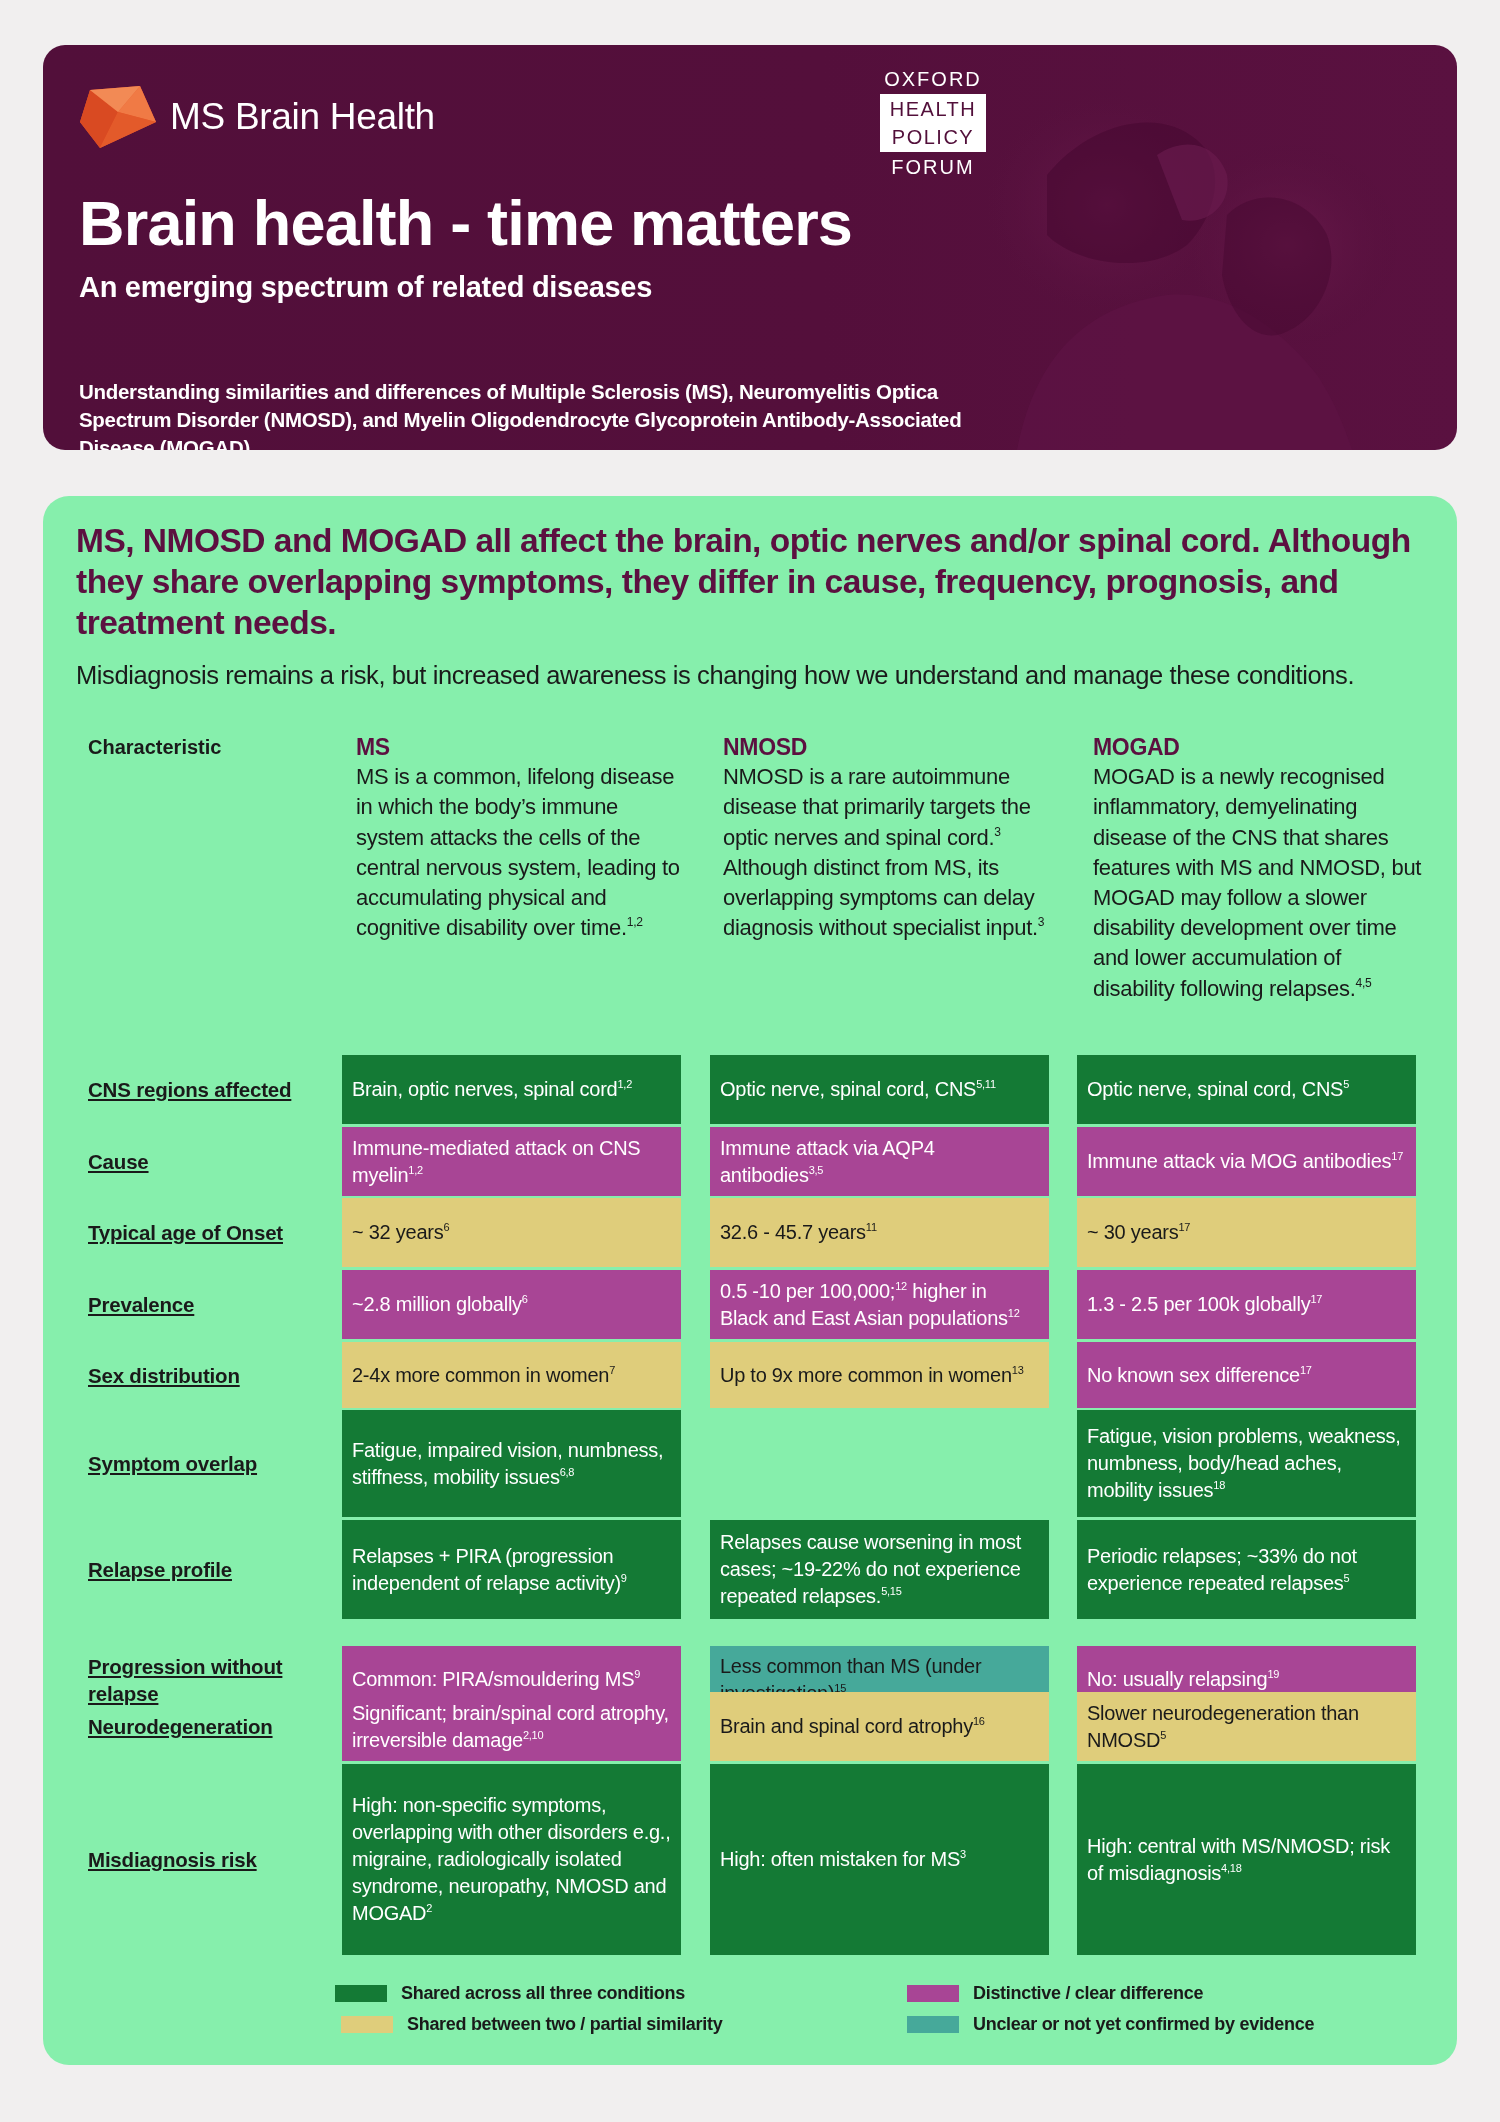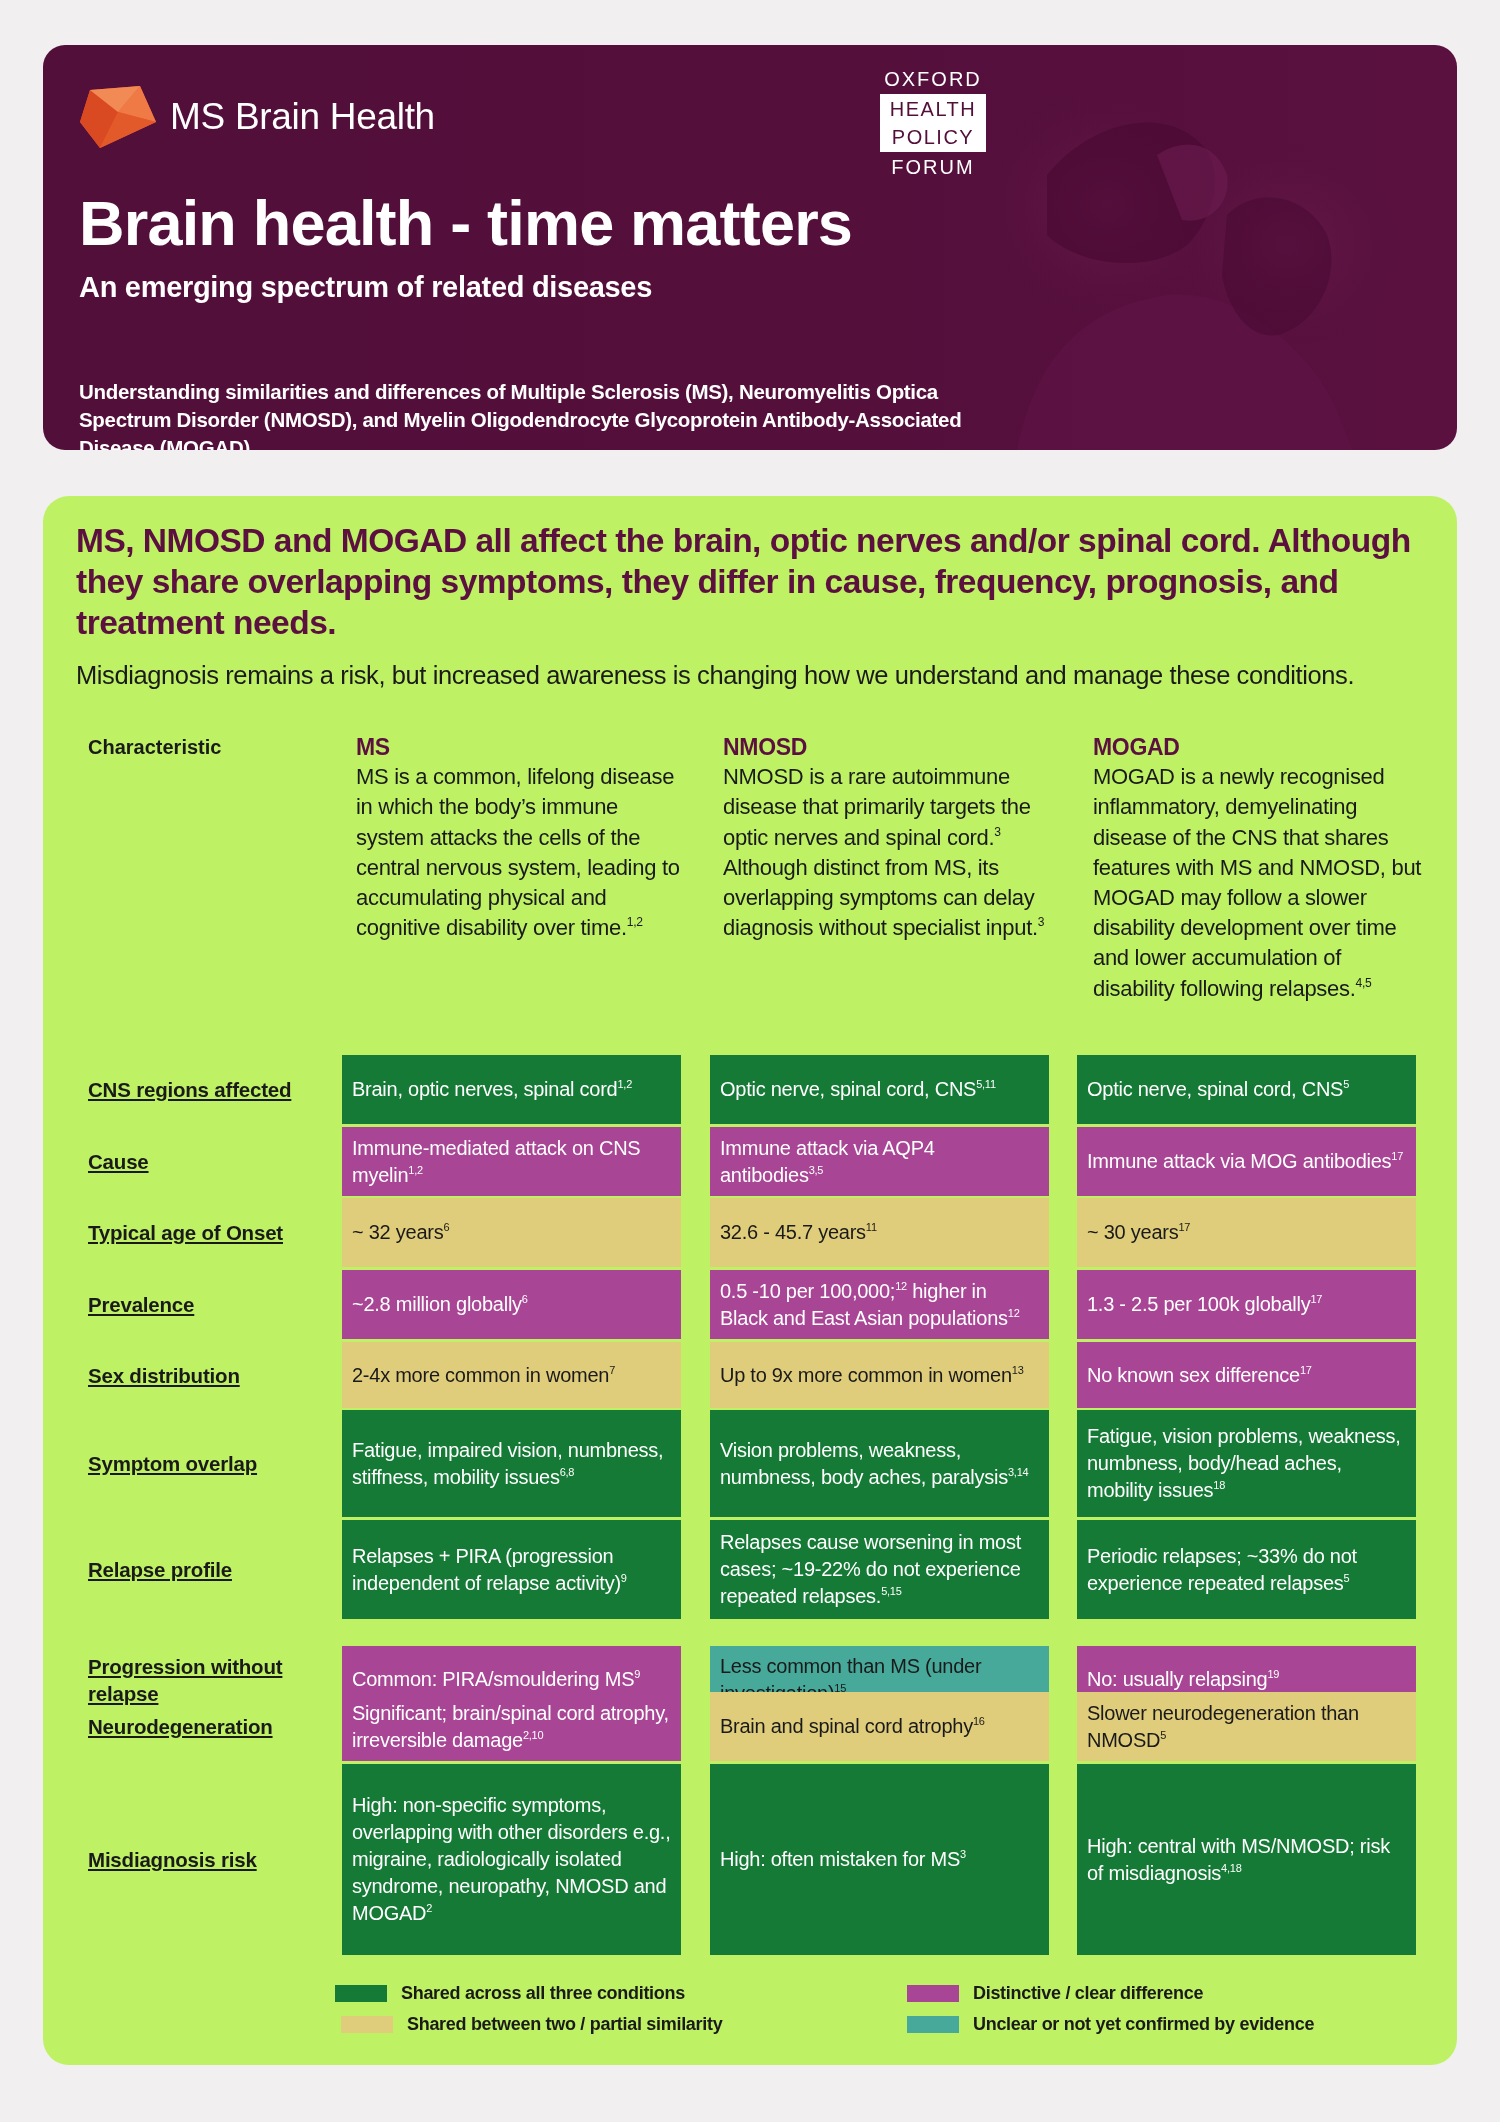--- a/index.html
+++ b/index.html
@@ -17,21 +17,21 @@
   .brand svg { width: 80px; height: 70px; }
   .brand-name { color: #fff; font-size: 37px; font-weight: 400; margin-left: 12px; letter-spacing: -0.3px; }
   .ohpf { position: absolute; left: 837px; top: 20px; width: 106px; text-align: center; color: #fff; font-size: 20px; letter-spacing: 2px; line-height: 28px; }
   .ohpf .box { background: #fff; color: #520f3a; margin: 1px 0; padding: 1px 0; letter-spacing: 1.5px; }
   .hero-title { position: absolute; left: 36px; top: 142px; color: #fff; font-size: 63px; font-weight: 700; letter-spacing: -0.8px; white-space: nowrap; }
   .hero-sub { position: absolute; left: 36px; top: 226px; color: #fff; font-size: 29px; font-weight: 700; letter-spacing: -0.3px; white-space: nowrap; }
   .hero-desc { position: absolute; left: 36px; top: 285px; width: 900px; color: #fff; font-size: 20.5px; line-height: 28px; font-weight: 700; letter-spacing: -0.3px; margin-top: 48px; }
   .hero-desc b { font-weight: 700; }
 
   
-  .card { position: absolute; left: 43px; top: 496px; width: 1414px; height: 1569px; background: #bef264; border-radius: 26px; }
+  .card { position: absolute; left: 43px; top: 496px; width: 1414px; height: 1569px; background: #86efac; border-radius: 26px; }
   .lead { position: absolute; left: 33px; top: 24px; width: 1360px; color: #5c1040; font-size: 33.5px; font-weight: 700; line-height: 41px; letter-spacing: -0.5px; }
   .intro { position: absolute; left: 33px; top: 163px; width: 1370px; font-size: 25.5px; line-height: 32px; color: #1a1a1a; letter-spacing: -0.4px; white-space: nowrap; }
 
   .col-head { position: absolute; top: 236px; font-size: 22px; line-height: 30.2px; letter-spacing: -0.3px; color: #1a1a1a; }
   .col-head .name { color: #5c1040; font-weight: 700; font-size: 23px; display: block; }
   .char-head { position: absolute; left: 45px; top: 236px; font-weight: 700; font-size: 20px; line-height: 30px; }
   .ch-ms { left: 313px; width: 330px; }
   .ch-nm { left: 680px; width: 330px; }
   .ch-mo { left: 1050px; width: 330px; }
   sup { font-size: 0.55em; line-height: 0; vertical-align: 0.75em; }
@@ -180,23 +180,20 @@
         </div>
         <div class="cell c2 purple">
           <span><span>No known sex difference</span><sup>17</sup></span>
         </div>
       </div>
       <div class="row" style="top: 355px; height: 107px;">
         <div class="row-label">Symptom overlap</div>
         <div class="cell c0 green">
           <span><span>Fatigue, impaired vision, numbness, stiffness, mobility issues</span><sup>6,8</sup></span>
         </div>
-        <div class="cell c1 green">
-          <span><span>Vision problems, weakness, numbness, body aches, paralysis</span><sup>3,14</sup></span>
-        </div>
         <div class="cell c2 green">
           <span><span>Fatigue, vision problems, weakness, numbness, body/head aches, mobility issues</span><sup>18</sup></span>
         </div>
       </div>
       <div class="row" style="top: 465px; height: 99px;">
         <div class="row-label">Relapse profile</div>
         <div class="cell c0 green">
           <span><span>Relapses + PIRA (progression independent of relapse activity)</span><sup>9</sup></span>
         </div>
         <div class="cell c1 green">

